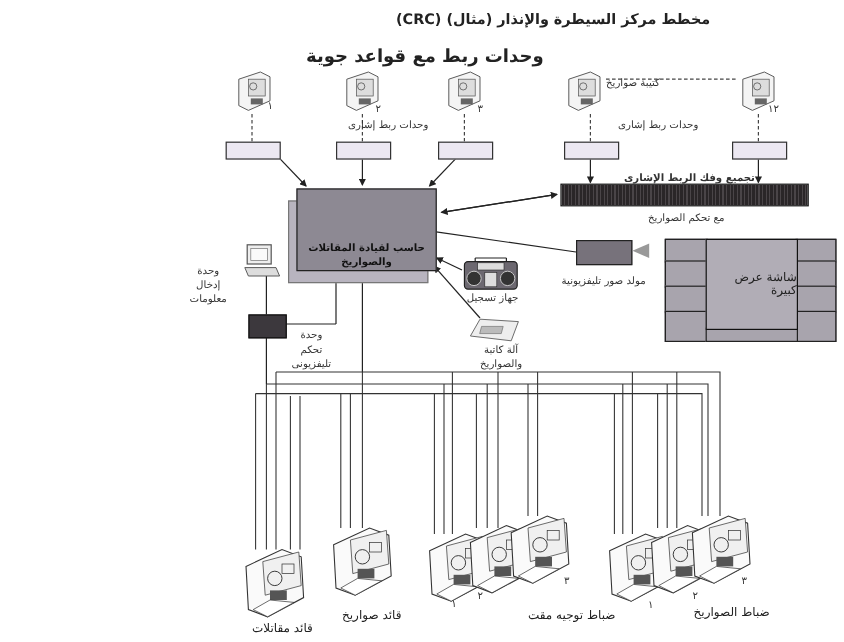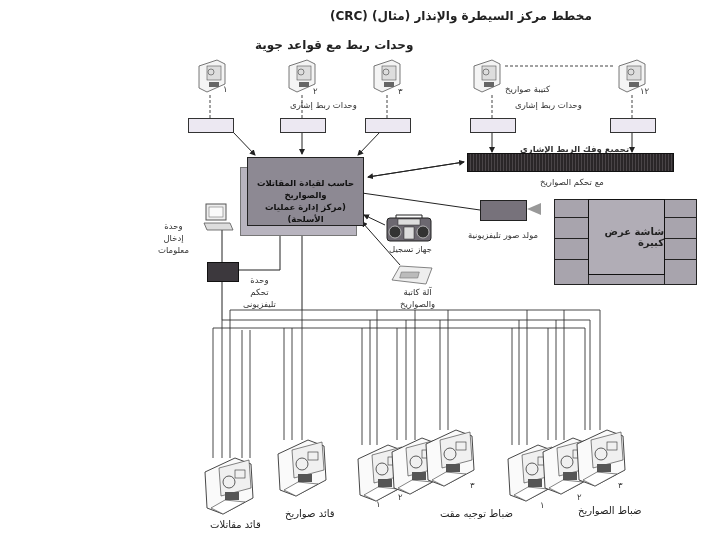--- a/index.html
+++ b/index.html
@@ -1,21 +1,21 @@
 <!DOCTYPE html>
 <html><head>
 <meta charset="utf-8">
 <style>
   html, body { margin:0; padding:0; background:#fff; }
   body { width:703px; height:535px; position:relative; overflow:hidden; font-family:"DejaVu Sans", sans-serif; color:#222; }
   .abs { position:absolute; }
   .lbl { position:absolute; font-size:8.5px; color:#333; direction:rtl; white-space:nowrap; text-align:center; }
   .lbl-b { position:absolute; font-size:10px; color:#222; direction:rtl; white-space:nowrap; text-align:right; }
   .title { position:absolute; left:330px; top:9px; font-size:12px; font-weight:bold; direction:rtl; white-space:nowrap; }
-  .subtitle { position:absolute; left:255px; top:38px; font-size:12px; font-weight:bold; direction:rtl; white-space:nowrap; }
+  .subtitle { position:absolute; left:255px; top:38px; font-size:15px; font-weight:bold; direction:rtl; white-space:nowrap; }
   .link-box { position:absolute; width:44px; height:13px; background:#ece8f2; border:1px solid #333; }
   .cpu-shadow { position:absolute; left:240px; top:167px; width:115px; height:67px; background:#b8b4bf; border:1px solid #777; }
   .cpu { position:absolute; left:247px; top:157px; width:115px; height:67px; background:#8d8993; border:1px solid #222; display:flex; align-items:flex-end; justify-content:center; }
   .cpu-text { font-size:8.5px; font-weight:bold; direction:rtl; text-align:center; line-height:12px; color:#111; }
   .bus { position:absolute; left:467px; top:153px; width:205px; height:17px; background:repeating-linear-gradient(90deg,#2a2628 0,#2a2628 2px,#4a4548 2px,#4a4548 3px); border:1px solid #111; }
   .tvcam { position:absolute; left:480px; top:200px; width:45px; height:19px; background:#77727b; border:1px solid #222; }
   .tvcam-lens { position:absolute; left:527px; top:203px; width:0; height:0; border-top:6px solid transparent; border-bottom:6px solid transparent; border-right:14px solid #999; }
   .screen-wall { position:absolute; left:554px; top:199px; width:141px; height:84px; background:#a8a4ad; border:1px solid #222; }
   .screen-main { position:absolute; left:588px; top:199px; width:75px; height:74px; background:#b1adb6; border:1px solid #111; display:flex; align-items:center; justify-content:center; }
   .tile { position:absolute; background:#a8a4ad; border:1px solid #222; }
@@ -116,59 +116,58 @@
     <rect x="14" y="24" width="10" height="5" fill="#666"></rect>
   </svg>
 <svg class="console" style="left:615px;top:58px" width="32" height="38" viewBox="0 0 32 38">
     <path d="M4,8 L22,2 L30,6 L30,26 L12,34 L4,30 Z" fill="#f4f4f4" stroke="#555" stroke-width="0.8"></path>
     <rect x="12" y="8" width="14" height="14" fill="#ddd" stroke="#555" stroke-width="0.6"></rect>
     <circle cx="16" cy="14" r="3" fill="none" stroke="#444" stroke-width="0.6"></circle>
     <rect x="14" y="24" width="10" height="5" fill="#666"></rect>
   </svg>
 <span class="lbl" style="left:640px;top:86px">١٢</span>
 
-<span class="lbl" style="left:505px;top:84px">كتيبة صواريخ</span>
+<span class="lbl" style="left:505px;top:65px">كتيبة صواريخ</span>
 <span class="lbl" style="left:290px;top:100px">وحدات ربط إشارى</span>
 <span class="lbl" style="left:515px;top:100px">وحدات ربط إشارى</span>
 
 <div class="link-box" style="left:188px;top:118px"></div>
 <div class="link-box" style="left:280px;top:118px"></div>
 <div class="link-box" style="left:365px;top:118px"></div>
 <div class="link-box" style="left:470px;top:118px"></div>
 <div class="link-box" style="left:610px;top:118px"></div>
 
 <span class="lbl" style="left:520px;top:144px;font-weight:bold">تجميع وفك الربط الإشارى</span>
 <div class="bus"></div>
 <span class="lbl" style="left:540px;top:177px">مع تحكم الصواريخ</span>
 
 <div class="cpu-shadow"></div>
 <div class="cpu">
   <div class="cpu-text">
     <div>حاسب لقيادة المقاتلات</div>
     <div>والصواريخ</div>
-    <div>(مركز إدارة عمليات الأسلحة)</div>
   </div>
 </div>
 
 <div class="tvcam"></div>
 <div class="tvcam-lens"></div>
 <span class="lbl" style="left:468px;top:230px">مولد صور تليفزيونية</span>
 
 <div class="screen-wall"></div>
 <div class="tile" style="left:554px;top:199px;width:34px;height:18px"></div>
 <div class="tile" style="left:554px;top:217px;width:34px;height:21px"></div>
 <div class="tile" style="left:554px;top:238px;width:34px;height:21px"></div>
 <div class="tile" style="left:554px;top:259px;width:34px;height:24px"></div>
 <div class="tile" style="left:663px;top:199px;width:32px;height:18px"></div>
 <div class="tile" style="left:663px;top:217px;width:32px;height:21px"></div>
 <div class="tile" style="left:663px;top:238px;width:32px;height:21px"></div>
 <div class="tile" style="left:663px;top:259px;width:32px;height:24px"></div>
 <div class="tile" style="left:588px;top:273px;width:75px;height:10px"></div>
 <div class="screen-main">
-  <span style="font-size:10px;font-weight:bold;direction:rtl">شاشة عرض كبيرة</span>
+  <span style="font-size:10px;font-weight:normal;direction:rtl">شاشة عرض كبيرة</span>
 </div>
 
 <svg class="abs" style="left:386px;top:214px" width="46" height="28" viewBox="0 0 46 28">
     <rect x="1" y="4" width="44" height="23" rx="3" fill="#6c6870" stroke="#222"></rect>
     <rect x="12" y="5" width="22" height="6" fill="#ddd" stroke="#222" stroke-width="0.5"></rect>
     <circle cx="9" cy="18" r="6" fill="#333" stroke="#ccc" stroke-width="0.8"></circle>
     <circle cx="37" cy="18" r="6" fill="#333" stroke="#ccc" stroke-width="0.8"></circle>
     <rect x="18" y="13" width="10" height="12" fill="#ddd" stroke="#222" stroke-width="0.5"></rect>
     <line x1="10" y1="4" x2="10" y2="1" stroke="#222"></line>
     <line x1="36" y1="4" x2="36" y2="1" stroke="#222"></line>

